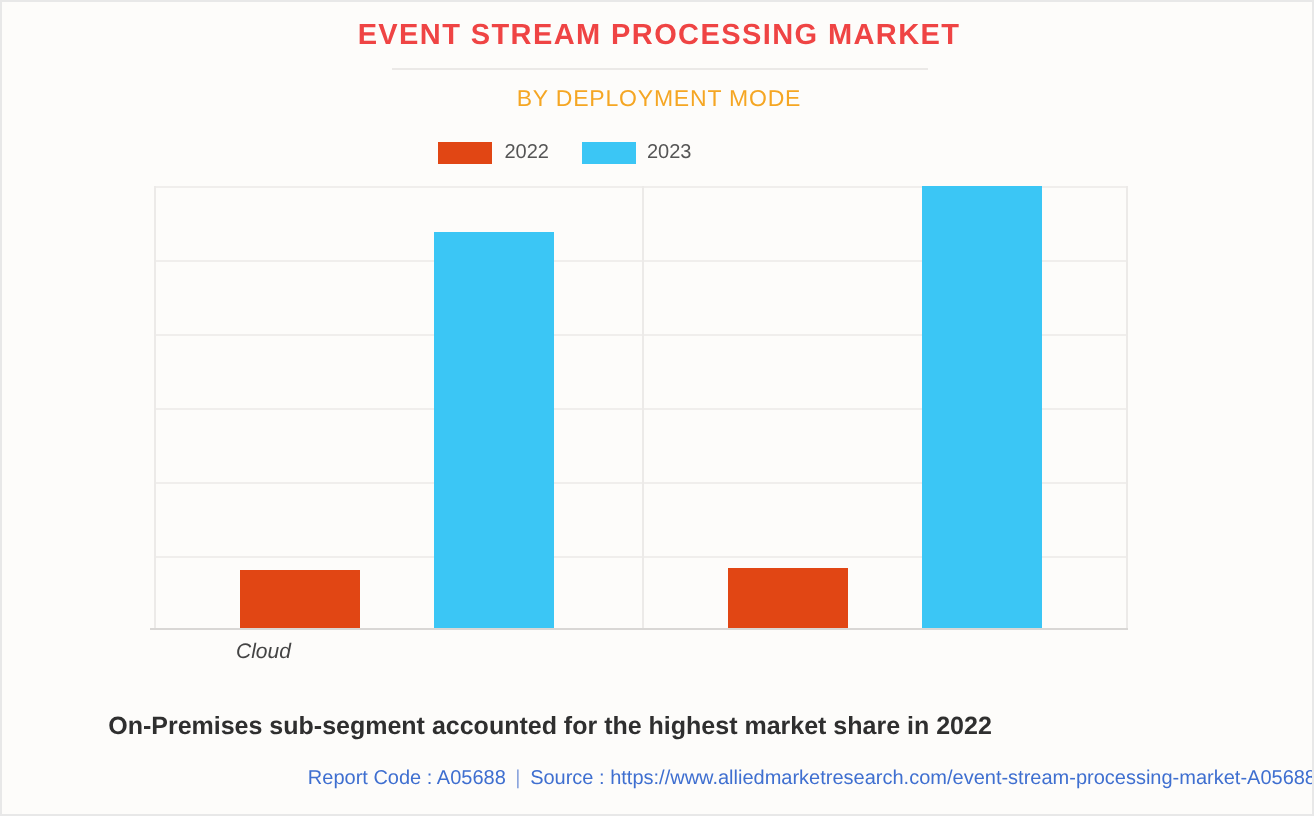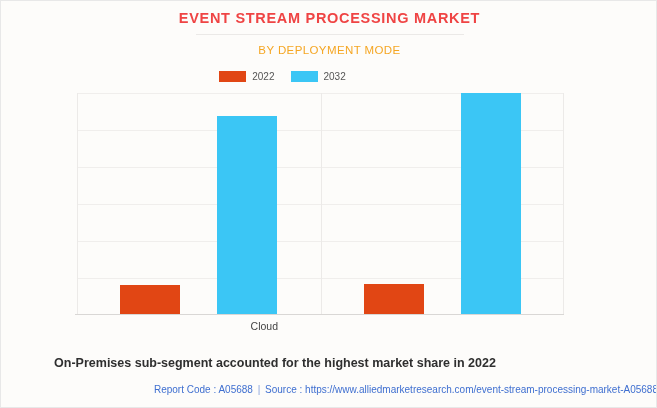--- a/index.html
+++ b/index.html
@@ -105,23 +105,24 @@
     position: absolute;
     bottom: 0;
     width: 60px;
   }
   .bar-2022 { background: #e14614; }
   .bar-2032 { background: #3bc6f5; }
   .tick-label {
     position: absolute;
     top: 319px;
     width: 160px;
-    text-align: right;
+    text-align: left;
     font-size: 10.5px;
     color: #444444;
+    font-style: italic;
   }
   
   #caption {
     position: absolute;
     left: 0; top: 355px;
     width: 548px;
     text-align: center;
     font-size: 12.5px;
     font-weight: bold;
     color: #2f2f2f;
@@ -145,21 +146,21 @@
   <div id="title-divider"></div>
   <div id="chart-subtitle">BY DEPLOYMENT MODE</div>
 
   <div id="legend">
     <div class="legend-item">
       <span class="legend-swatch" id="sw-0" style="background: rgb(225, 70, 20);"></span>
       <span class="legend-label">2022</span>
     </div>
     <div class="legend-item">
       <span class="legend-swatch" id="sw-1" style="background: rgb(59, 198, 245);"></span>
-      <span class="legend-label">2032</span>
+      <span class="legend-label">2023</span>
     </div>
   </div>
 
   <div id="plot-area">
     <div class="gridline" style="top:0px"></div>
     <div class="gridline" style="top:37px"></div>
     <div class="gridline" style="top:74px"></div>
     <div class="gridline" style="top:111px"></div>
     <div class="gridline" style="top:148px"></div>
     <div class="gridline" style="top:185px"></div>

